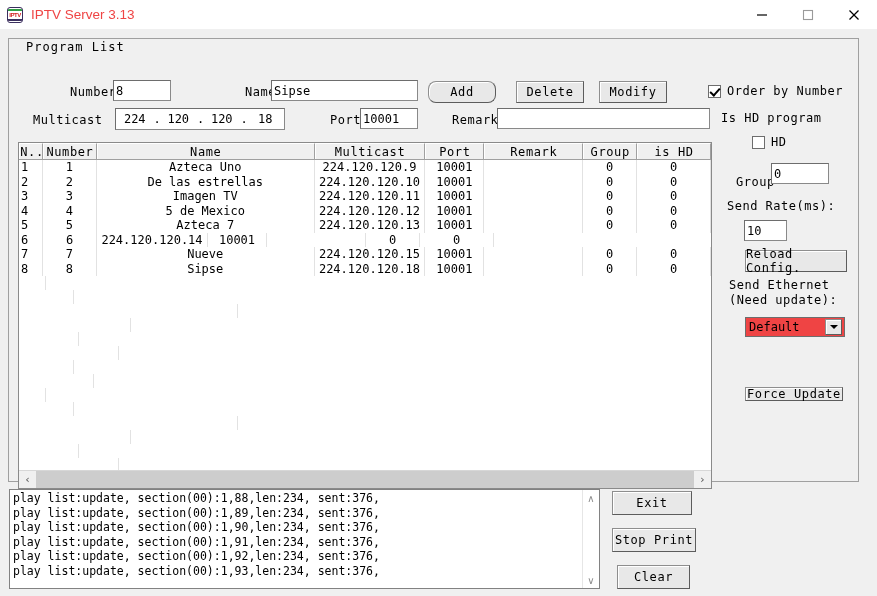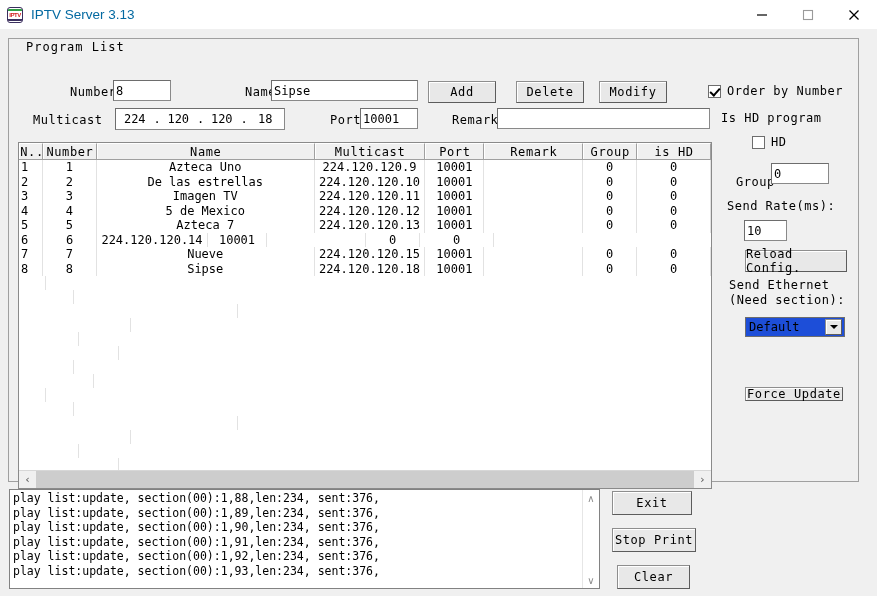--- a/index.html
+++ b/index.html
@@ -36,21 +36,21 @@
   #app-icon .bar-bot { bottom: 1px; background: #3b2f5e; }
   #app-icon .txt {
     position: absolute; left: 0; right: 0; top: 2px;
     text-align: center; font-size: 6px; line-height: 10px;
     color: #d32020; font-weight: bold;
     font-family: "Liberation Sans", sans-serif;
     letter-spacing: -0.5px;
   }
   #window-title {
     font-family: "Liberation Sans", sans-serif;
-    font-size: 13.5px; color: #0369a1; white-space: nowrap;
+    font-size: 13.5px; color: #ef4444; white-space: nowrap;
   }
   .wbtn {
     position: absolute; top: 0; width: 46px; height: 29px;
     display: flex; align-items: center; justify-content: center;
     font-family: "Liberation Sans", sans-serif; font-size: 13px;
     color: #000;
   }
   #btn-min { right: 92px; }
   #btn-max { right: 46px; }
   #btn-close { right: 0px; }
@@ -188,21 +188,21 @@
     flex: 1; height: 17px; background: #cdcdcd; margin: 0;
   }
 
   
   .rp-lbl { position: absolute; font-size: 12px; letter-spacing: 0.5px; white-space: nowrap; }
 
   
   #ethernet-combo {
     position: absolute; left: 745px; top: 288px; width: 100px; height: 20px;
     box-sizing: border-box;
-    background: #1d4ed8;
+    background: #ef4444;
     border: 1px solid #6d6d6d;
     display: flex; align-items: center;
   }
   #ethernet-combo .cval {
     flex: 1; padding-left: 3px; font-size: 12px; white-space: nowrap; overflow: hidden;
   }
   #ethernet-combo .cbtn {
     width: 17px; height: 16px; margin-right: 2px; flex: none;
     background: #e8e8e8;
     border: 1px solid #8e8e8e; border-right-color: #5c5c5c; border-bottom-color: #5c5c5c;
@@ -292,21 +292,21 @@
     <div class="dot">.</div>
     <div class="seg">18</div>
   </div>
 
   <div class="lbl" style="left:330px;top:84px;">Port</div>
   <div class="txtbox" style="left:360px;top:79px;width:58px;height:21px;">10001</div>
 
   <div class="lbl" style="left:452px;top:84px;">Remark</div>
   <div class="txtbox" style="left:497px;top:79px;width:213px;height:21px;"></div>
 
-  <div class="btn" style="left:428px;top:52px;width:68px;height:22px;">Add</div>
+  <div class="btn" style="left:428px;top:52px;width:68px;height:22px;border-radius:8px;">Add</div>
   <div class="btn" style="left:516px;top:52px;width:68px;height:22px;">Delete</div>
   <div class="btn" style="left:599px;top:52px;width:68px;height:22px;">Modify</div>
 
   <div class="chk-wrap" style="left:676px;top:55px;padding-left:32px;">
     <div class="chkbox checked"></div>
     <div class="chk-label">Order by Number</div>
   </div>
 
   <div id="table-frame">
     <div id="table-head">
@@ -439,21 +439,21 @@
 
   <div class="rp-lbl" style="left:736px;top:146px;">Group</div>
   <div class="txtbox" style="left:771px;top:134px;width:58px;height:21px;">0</div>
 
   <div class="rp-lbl" style="left:727px;top:170px;">Send Rate(ms):</div>
   <div class="txtbox" style="left:744px;top:191px;width:43px;height:21px;">10</div>
 
   <div class="btn" style="left:745px;top:221px;width:102px;height:22px;">Reload Config.</div>
 
   <div class="rp-lbl" style="left:729px;top:249px;">Send Ethernet</div>
-  <div class="rp-lbl" style="left:729px;top:264px;">(Need section):</div>
+  <div class="rp-lbl" style="left:729px;top:264px;">(Need update):</div>
 
   <div id="ethernet-combo">
     <div class="cval">Default</div>
     <div class="cbtn">
         <span></span>
       </div>
   </div>
 
   <div class="btn" style="left:745px;top:358px;width:98px;height:14px;">Force Update</div>
 

